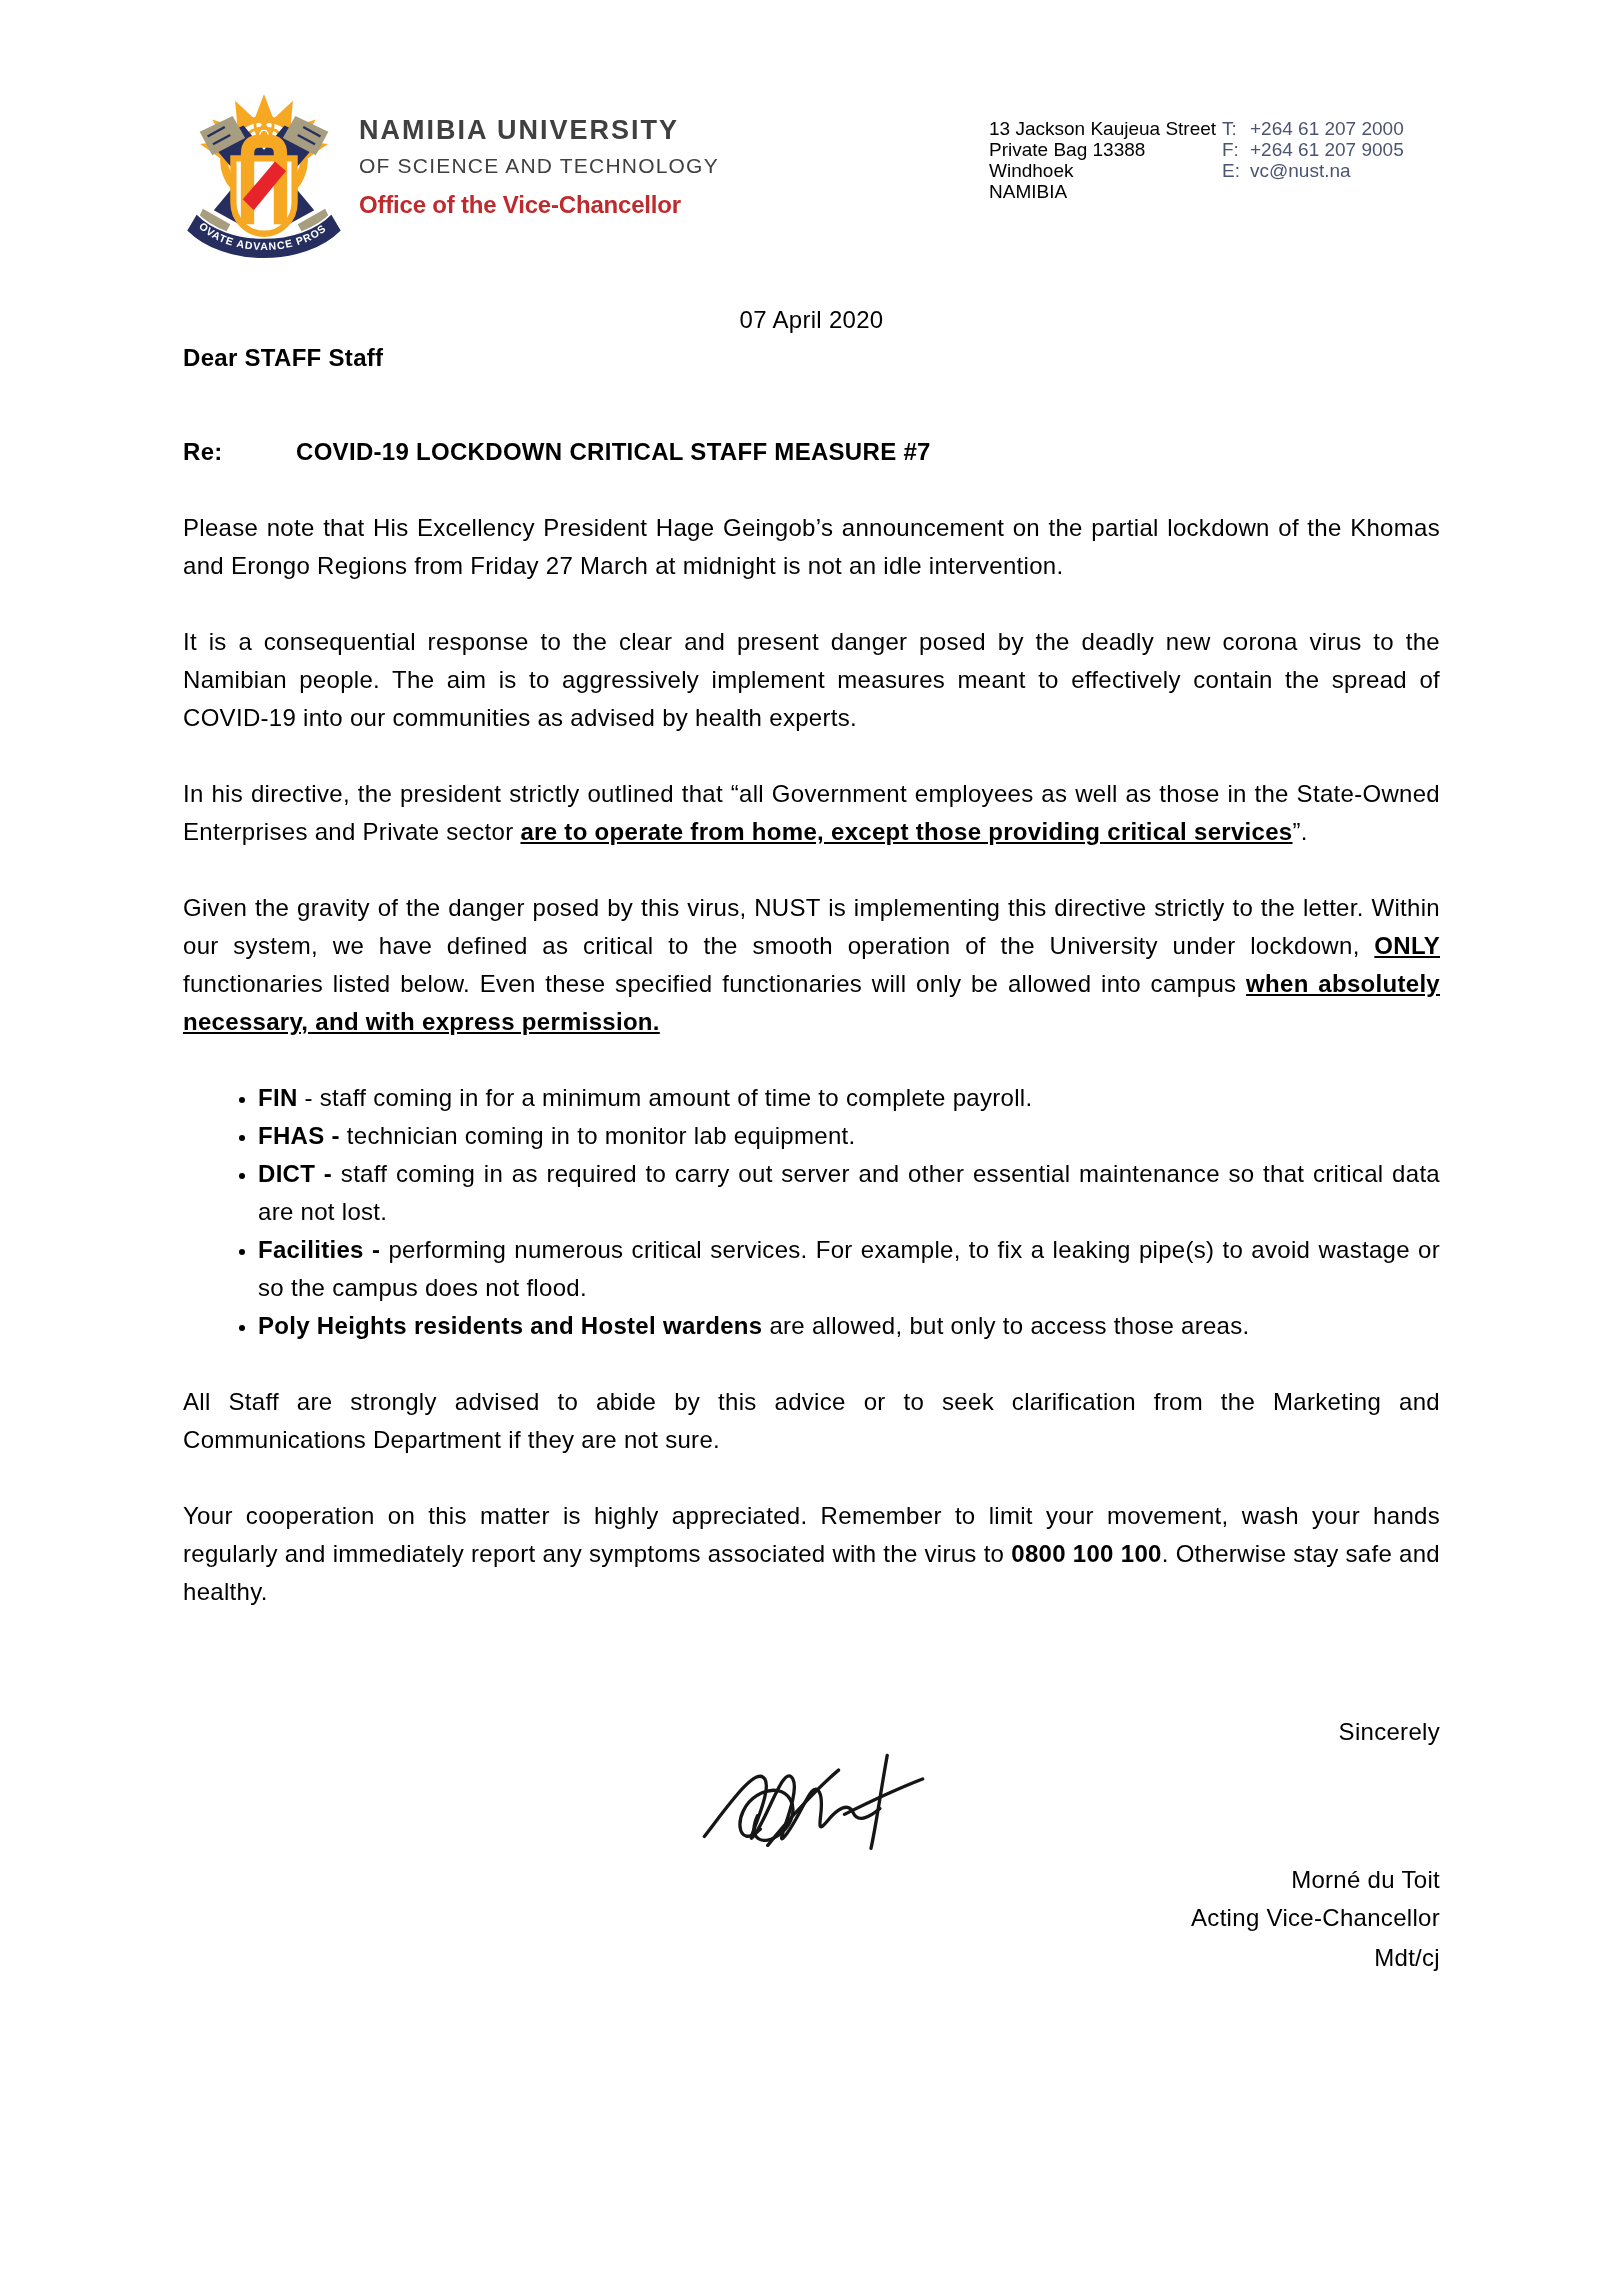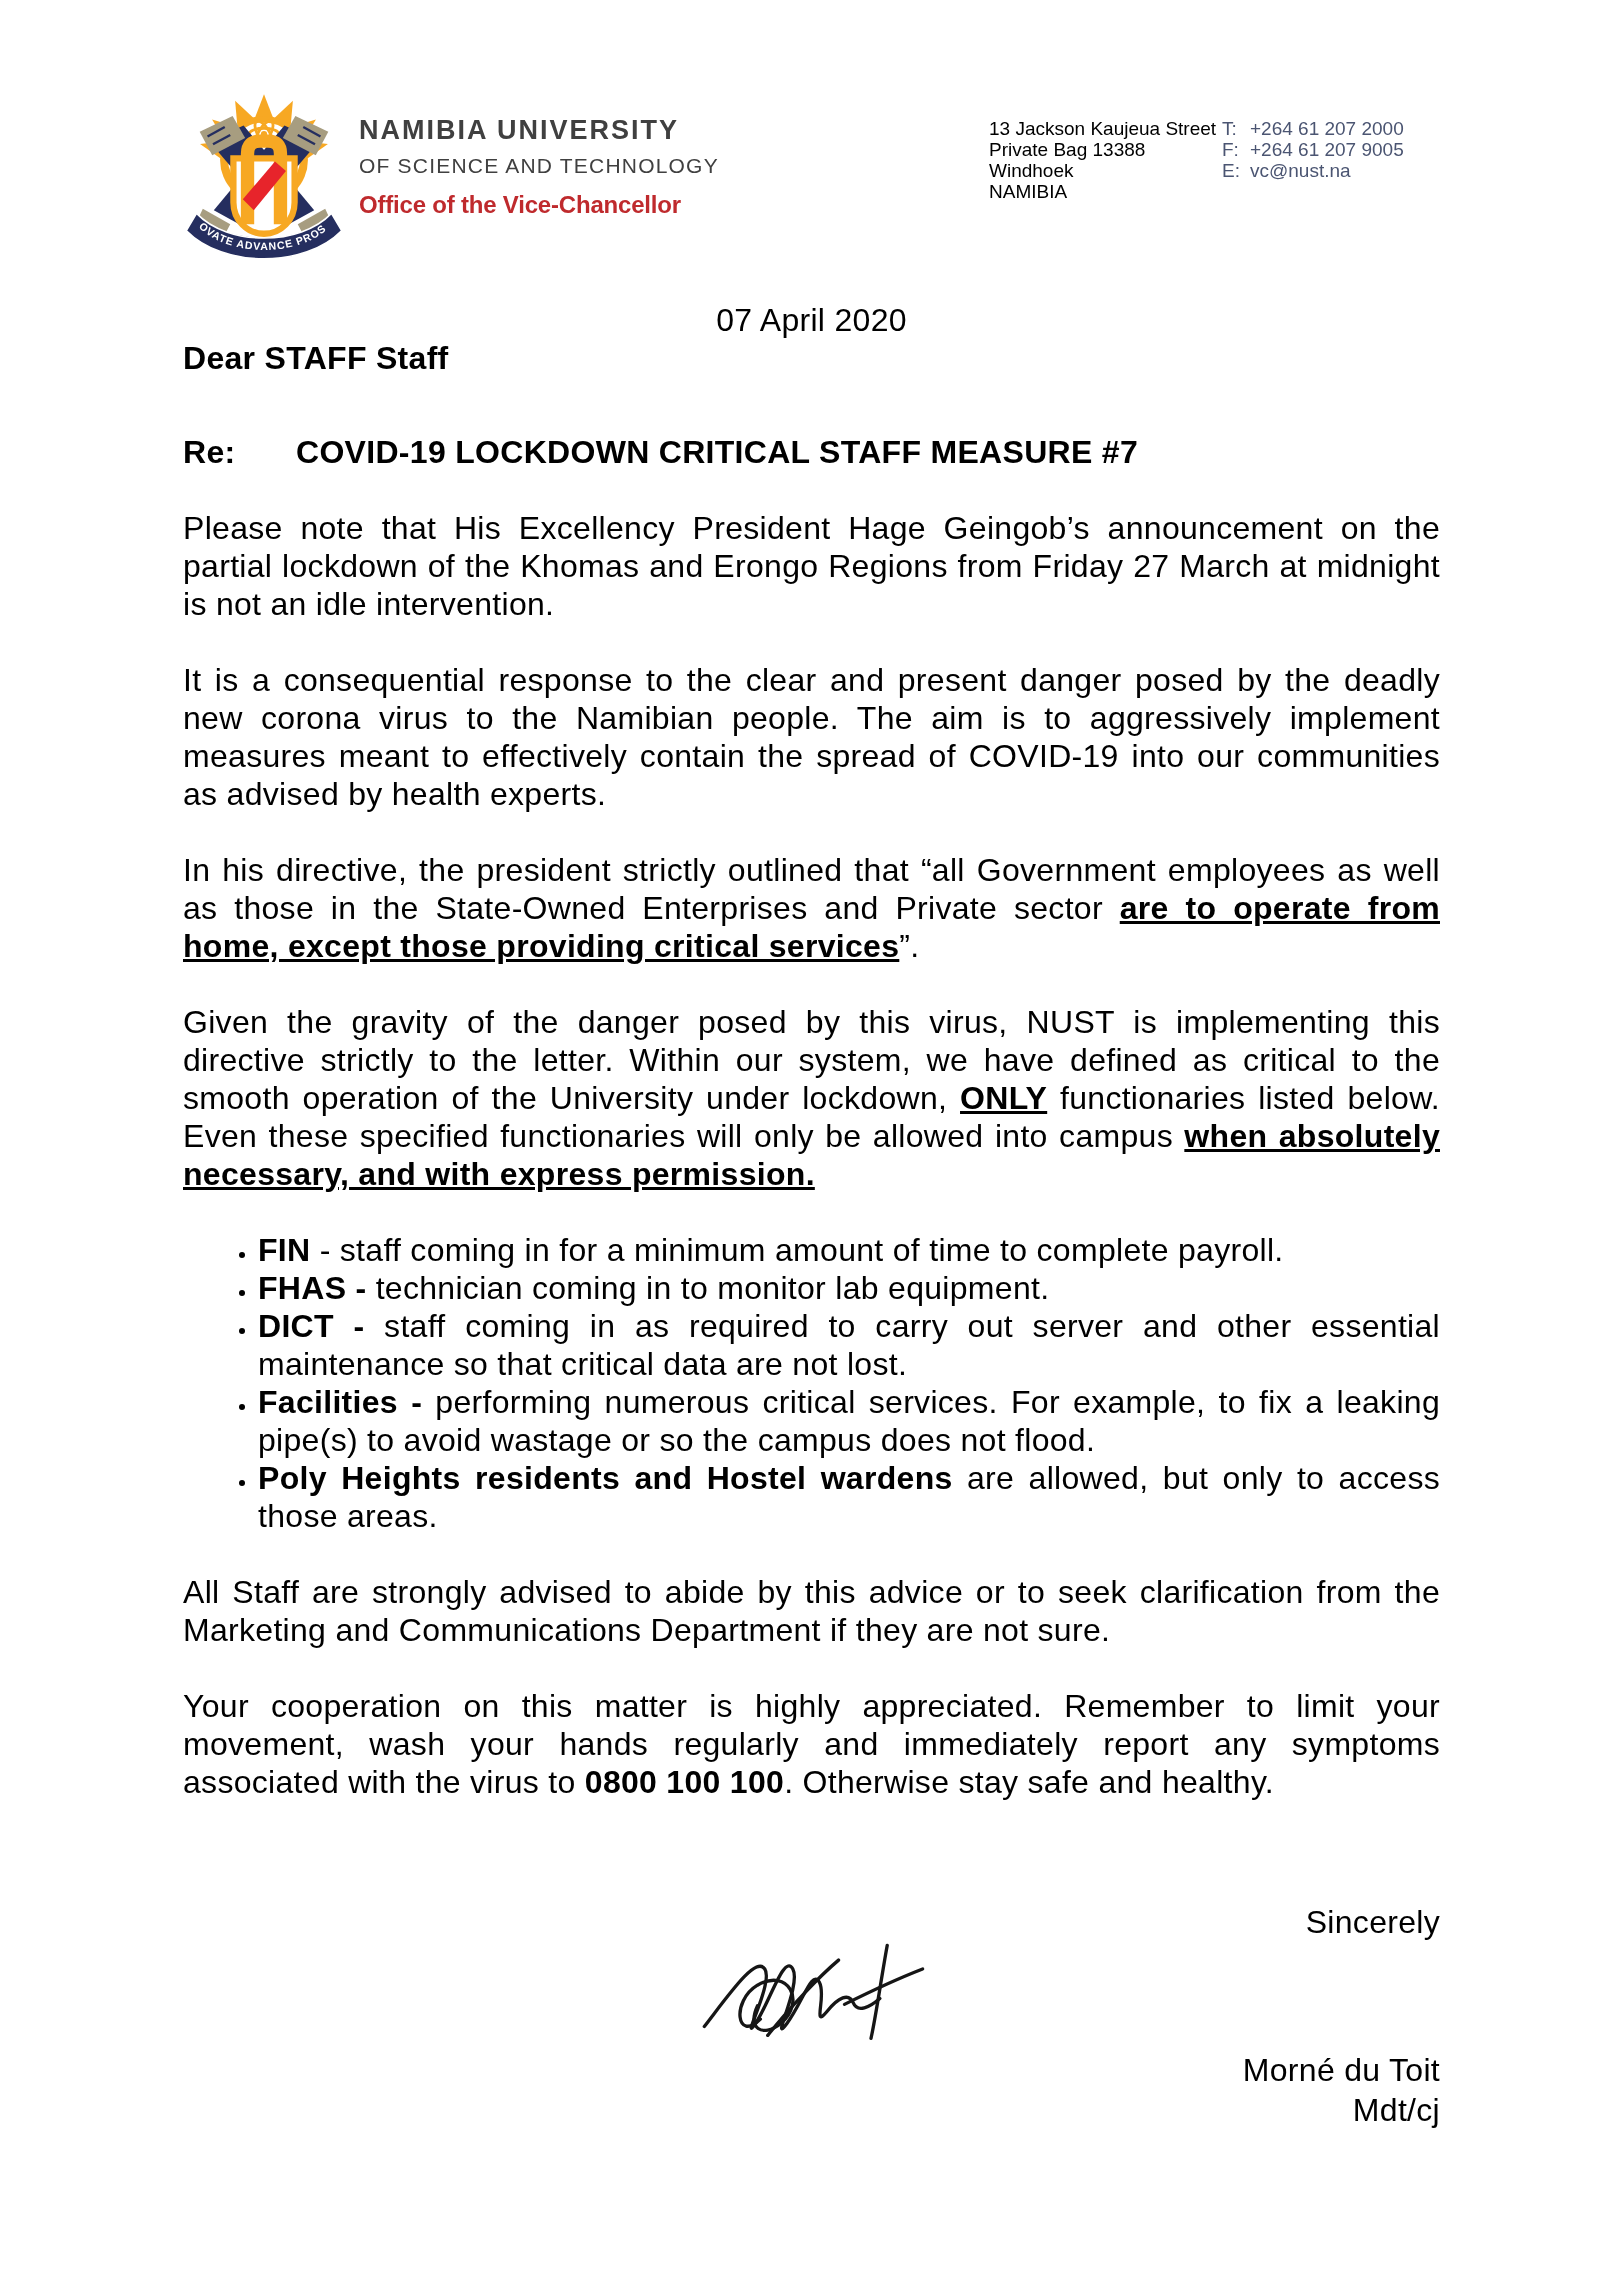--- a/index.html
+++ b/index.html
@@ -11,21 +11,21 @@
   .lh-uni{position:absolute;left:359px;top:115px;color:#404040;}
   .lh-uni .l1{font-size:27px;font-weight:bold;letter-spacing:2px;line-height:31px;}
   .lh-uni .l2{font-size:21px;letter-spacing:1.2px;line-height:27px;margin-top:6.3px;}
   .lh-office{position:absolute;left:359px;top:191px;color:#bf2a2d;font-size:24px;font-weight:bold;letter-spacing:-0.2px;}
   .lh-address{position:absolute;left:989px;top:118px;color:#000000;font-size:19px;line-height:21px;}
   .lh-contacts{position:absolute;left:1222px;top:118px;color:#4b5572;font-size:19px;line-height:21px;}
   .lh-contacts .row{display:flex;}
   .lh-contacts .lab{width:28px;}
 
   
-  .letter{position:absolute;left:183px;top:301px;width:1257px;font-size:32px;letter-spacing:0.3px;line-height:38px;}
+  .letter{position:absolute;left:183px;top:301px;width:1257px;font-size:24px;letter-spacing:0.3px;line-height:38px;}
   .date{text-align:center;}
   .salutation{font-weight:bold;}
   .re-line{margin-top:56px;margin-bottom:38px;display:flex;font-weight:bold;}
   .re-line .re-label{width:113px;flex:0 0 113px;}
   .letter p{margin:0 0 38px 0;text-align:justify;}
   ul.crit{margin:0 0 38px 0;padding:0 0 0 75px;list-style:disc outside;}
   ul.crit li{text-align:justify;}
   ul.crit li::marker{color:#000;font-size:20.4px;}
   .b{font-weight:bold;}
   .u{text-decoration:underline;}
@@ -156,19 +156,20 @@
         <g stroke="#161616" stroke-width="4.5" fill="none" stroke-linecap="round">
           <path d="M14,130 C48,86 84,34 96,52 C108,70 64,152 82,128 C102,100 122,30 134,52 C146,74 102,158 126,126 C148,96 160,52 170,70 C180,88 160,134 180,110 C196,90 210,84 216,98 C222,112 238,104 252,92"></path>
           <path d="M90,120 C58,152 50,96 86,74 C128,50 152,96 118,126 C92,146 72,132 86,102"></path>
           <path d="M100,142 C130,104 170,62 196,40"></path>
           <path d="M262,20 C254,64 246,120 240,146"></path>
           <path d="M204,100 C232,86 274,66 310,52"></path>
         </g>
       </svg>
 
       <div>Morné du Toit</div>
+      <div>Acting Vice-Chancellor</div>
     </div>
 
     <div class="initials">Mdt/cj</div>
   </div>
 
 </div>
 
 
 </body></html>

